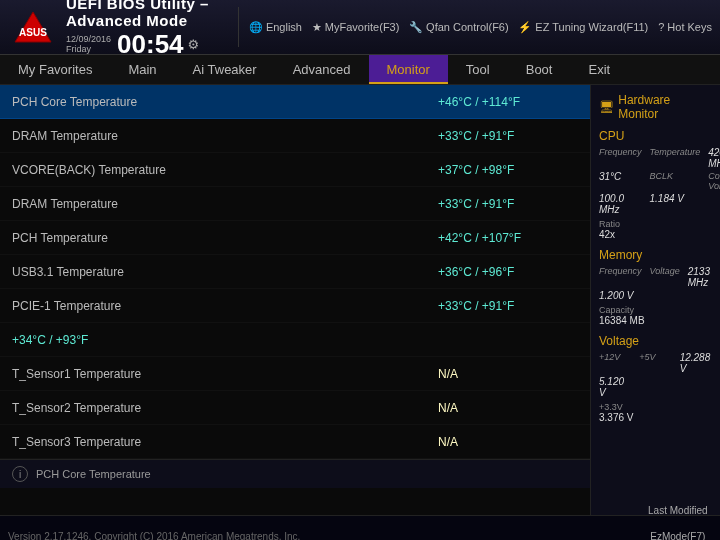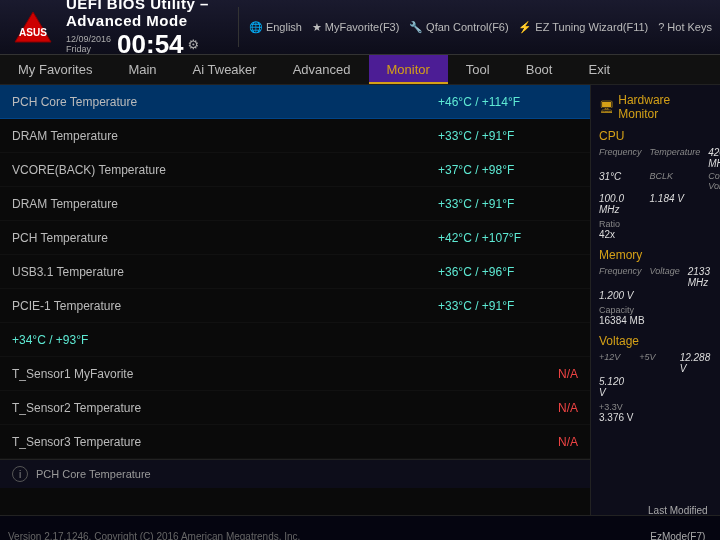--- a/index.html
+++ b/index.html
@@ -111,21 +111,21 @@
       flex: 1;
       font-size: 12px;
       color: #bbb;
     }
     .row-value {
       font-size: 12px;
       color: #5eead4;
       min-width: 140px;
       text-align: left;
     }
-    .row-value.na { color: #ef4444; text-align: right; }
+    .row-value.na { color: #fef9c3; }
 
     
     .right-panel {
       width: 130px;
       background: #0d0d1a;
       border-left: 1px solid #222;
       padding: 8px;
       font-size: 11px;
     }
     .hw-panel-title {
@@ -323,21 +323,21 @@
           <span class="row-value">+36°C / +96°F</span>
         </div>
         <div class="table-row">
           <span class="row-label">PCIE-1 Temperature</span>
           <span class="row-value">+33°C / +91°F</span>
         </div>
         <div class="table-row">
           <span class="row-value">+34°C / +93°F</span>
         </div>
         <div class="table-row">
-          <span class="row-label">T_Sensor1  MyFavorite</span>
+          <span class="row-label">T_Sensor1  Temperature</span>
           <span class="row-value na">N/A</span>
         </div>
         <div class="table-row">
           <span class="row-label">T_Sensor2  Temperature</span>
           <span class="row-value na">N/A</span>
         </div>
         <div class="table-row">
           <span class="row-label">T_Sensor3  Temperature</span>
           <span class="row-value na">N/A</span>
         </div>

